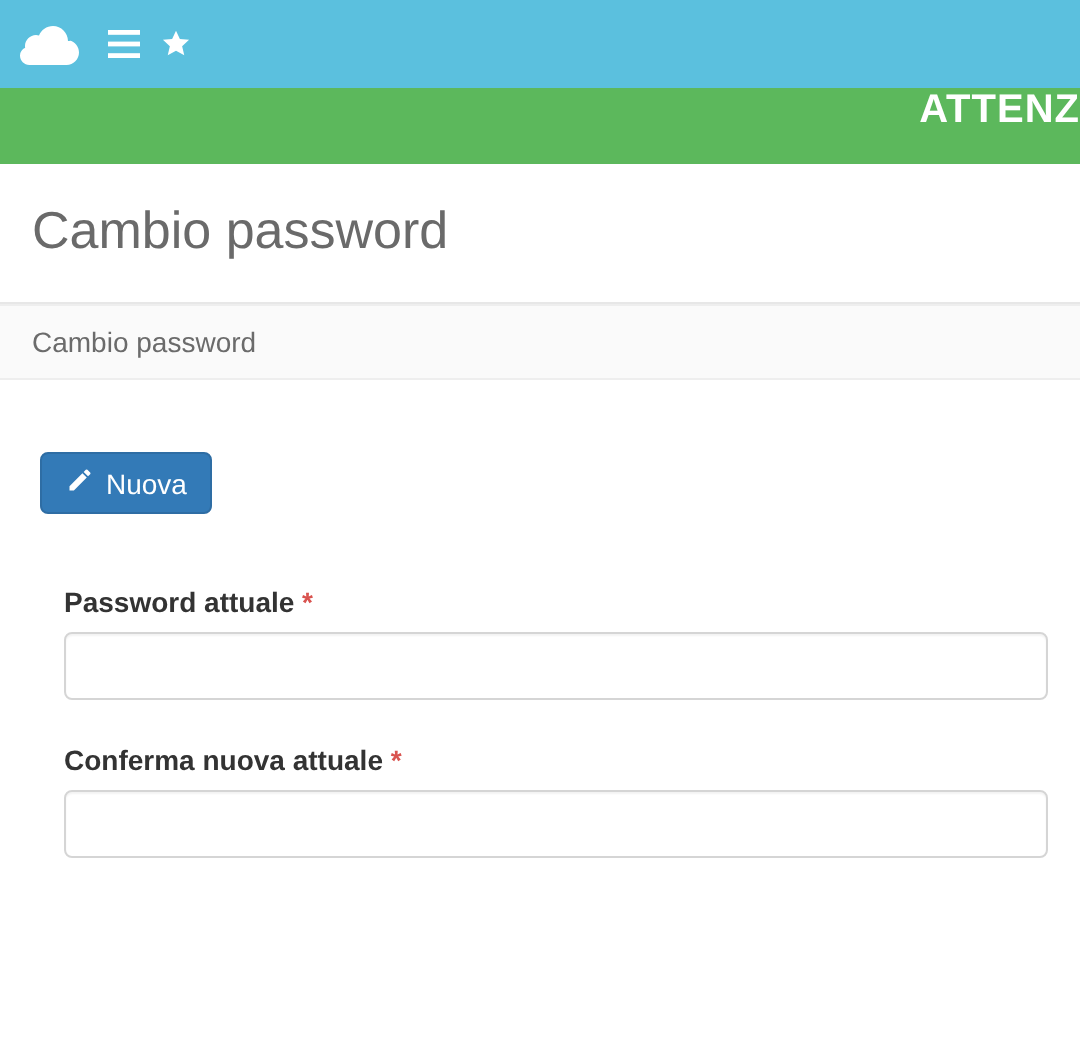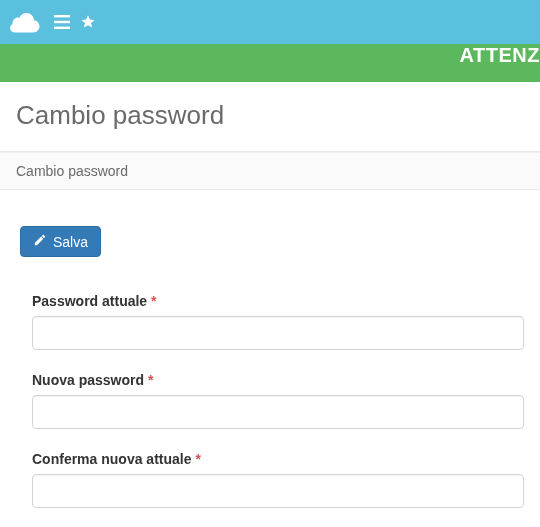--- a/index.html
+++ b/index.html
@@ -130,40 +130,33 @@
 </div>
 
 <div class="content">
 
   <button class="btn-primary">
     <span>
       <svg width="14" height="14" viewBox="0 0 24 24">
         <path fill="#ffffff" d="M3 17.25V21h3.75L17.81 9.94l-3.75-3.75L3 17.25zM20.71 7.04a1 1 0 0 0 0-1.41l-2.34-2.34a1 1 0 0 0-1.41 0l-1.83 1.83 3.75 3.75 1.83-1.83z"></path>
       </svg>
     </span>
-    <span>Salva</span>
+    <span>Nuova</span>
   </button>
 
   <div class="form-wrap">
 
     <div class="form-group">
       <label class="form-label">
         <span>Password attuale</span>
         <span class="required">*</span>
       </label>
       <input type="password" class="form-control" value="" style="">
     </div>
 
-    <div class="form-group">
-      <label class="form-label">
-        <span>Nuova password</span>
-        <span class="required">*</span>
-      </label>
-      <input type="password" class="form-control" value="" style="">
-    </div>
 
     <div class="form-group">
       <label class="form-label">
         <span>Conferma nuova attuale</span>
         <span class="required">*</span>
       </label>
       <input type="password" class="form-control" value="" style="">
     </div>
 
   </div>

